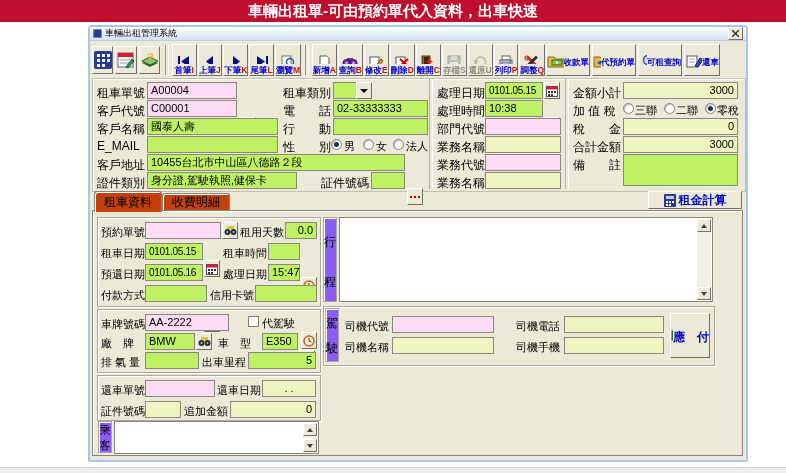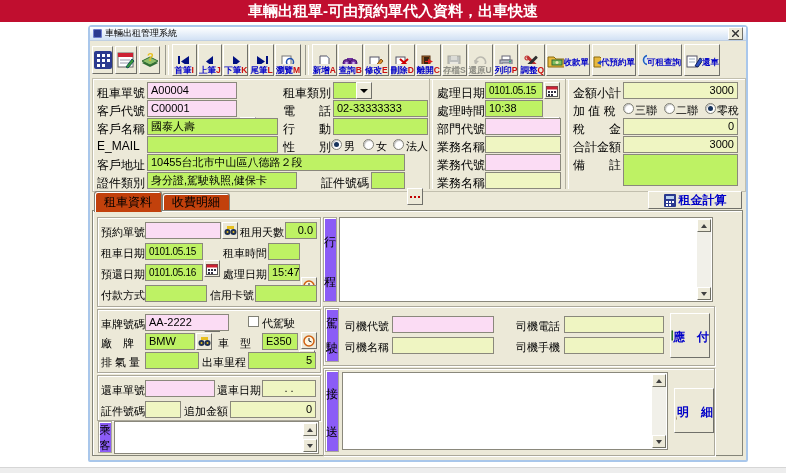--- a/index.html
+++ b/index.html
@@ -557,36 +557,15 @@
       <div class="b3 bigbtn" style="left:346px;top:6px;width:40px;height:45px">
         <svg width="22" height="16">
             <rect x="1" y="2" width="18" height="9" fill="#3FA040" stroke="#1A5A1C"></rect>
             <rect x="3" y="5" width="18" height="9" fill="#58C059" stroke="#1A5A1C"></rect>
             <circle cx="12" cy="9.5" r="2.5" fill="#CDEBB0"></circle>
           </svg>
         <span class="blab">應　付</span>
       </div>
     </div>
 
-    <div class="grp" style="left:230px;top:157px;width:390px;height:86px">
-      <div class="vcell" style="left:1px;top:1px;width:14px;height:82px;line-height:38px;padding-top:4px">接送</div>
-      <div class="tbox" style="left:18px;top:3px;width:326px;height:78px">
-        <div class="sb">
-          <div class="sbtn sup">
-              <i class="tri-up"></i>
-            </div>
-          <div class="sbtn sdn">
-              <i class="tri-dn"></i>
-            </div>
-        </div>
-      </div>
-      <div class="b3 bigbtn" style="left:350px;top:19px;width:40px;height:45px">
-        <svg width="20" height="18">
-            <rect x="3" y="2" width="13" height="15" fill="#B5782E" stroke="#6A4210" transform="rotate(8 9 9)"></rect>
-            <rect x="5" y="4" width="9" height="11" fill="#fff" stroke="#888" transform="rotate(8 9 9)"></rect>
-            <rect x="7" y="1" width="5" height="3" fill="#555"></rect>
-          </svg>
-        <span class="blab">明　細</span>
-      </div>
-    </div>
 
   </div>
 </div>
 
 </body></html>

